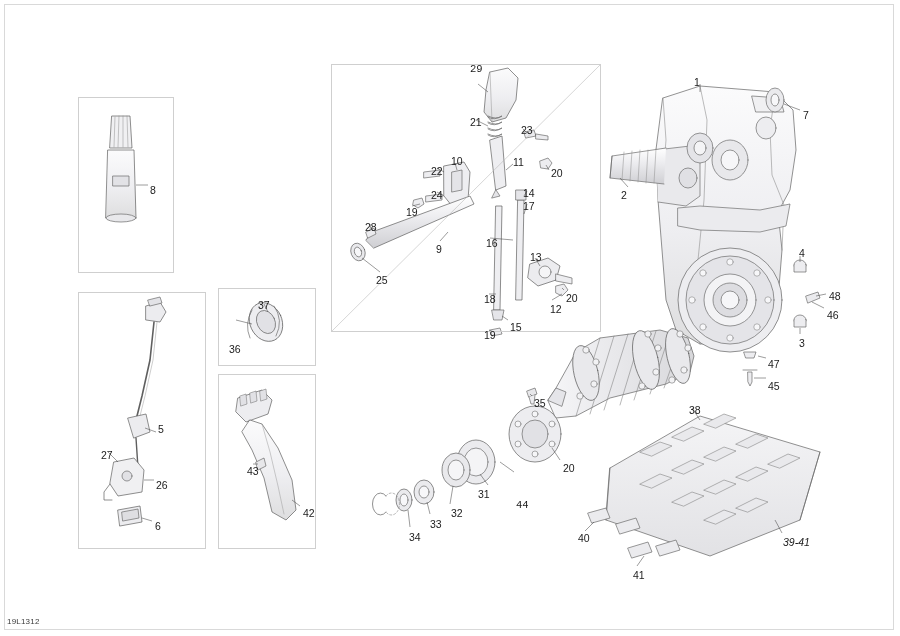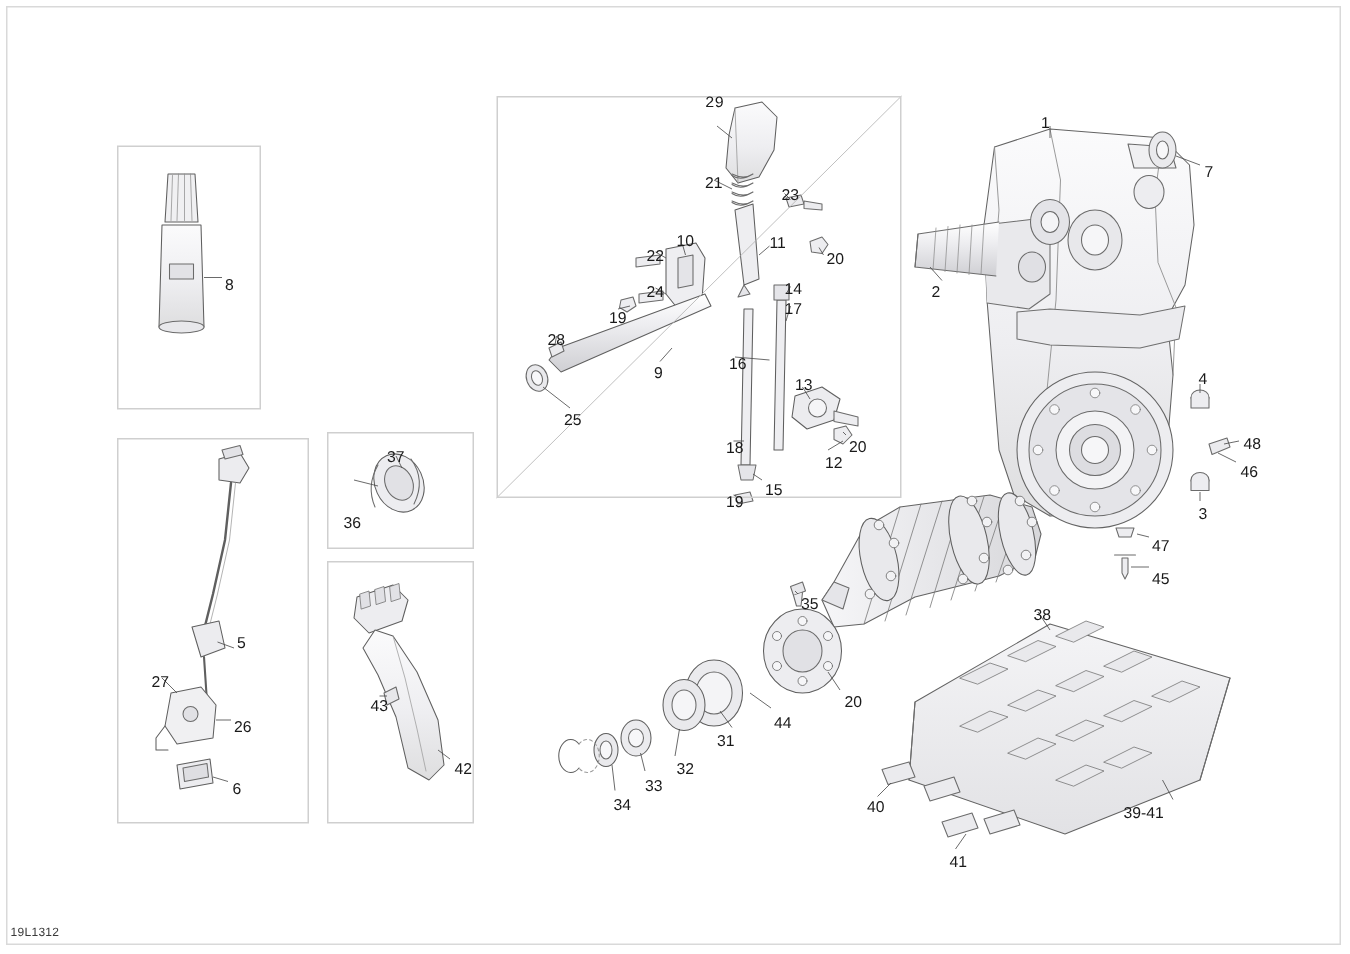--- a/index.html
+++ b/index.html
@@ -376,25 +376,25 @@
   <div class="lbl" style="left:470px;top:64px;font-family:Liberation Mono, monospace;">29</div>
   <div class="lbl" style="left:563px;top:463px;">20</div>
   <div class="lbl" style="left:478px;top:489px;">31</div>
   <div class="lbl" style="left:451px;top:508px;">32</div>
   <div class="lbl" style="left:430px;top:519px;">33</div>
   <div class="lbl" style="left:409px;top:532px;">34</div>
   <div class="lbl" style="left:534px;top:398px;">35</div>
   <div class="lbl" style="left:229px;top:320px;margin-top:24px;">36</div>
   <div class="lbl" style="left:258px;top:300px;">37</div>
   <div class="lbl" style="left:689px;top:405px;">38</div>
-  <div class="lbl" style="left:749px;top:537px;">39-41</div>
+  <div class="lbl" style="left:783px;top:537px;font-style:italic;">39-41</div>
   <div class="lbl" style="left:578px;top:533px;">40</div>
   <div class="lbl" style="left:633px;top:570px;">41</div>
   <div class="lbl" style="left:303px;top:508px;">42</div>
   <div class="lbl" style="left:247px;top:466px;">43</div>
-  <div class="lbl" style="left:516px;top:477px;">44</div>
+  <div class="lbl" style="left:516px;top:500px;font-family:Liberation Mono, monospace;">44</div>
   <div class="lbl" style="left:768px;top:381px;">45</div>
   <div class="lbl" style="left:827px;top:310px;">46</div>
   <div class="lbl" style="left:768px;top:359px;">47</div>
   <div class="lbl" style="left:829px;top:291px;">48</div>
 
   <div class="code">19L1312</div>
 </div>
 
 </body></html>

